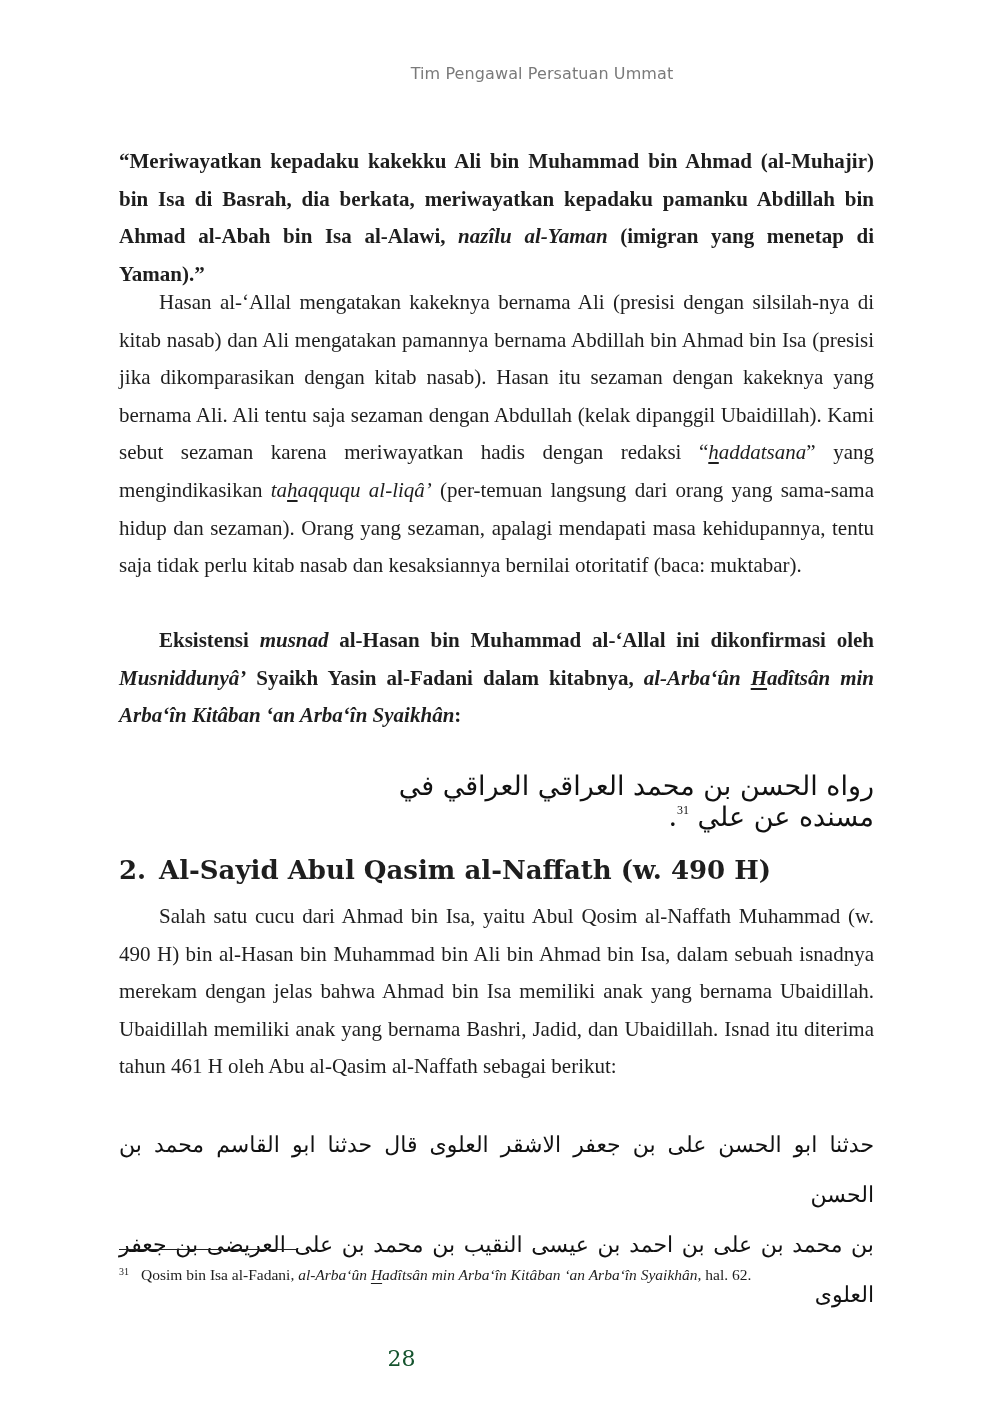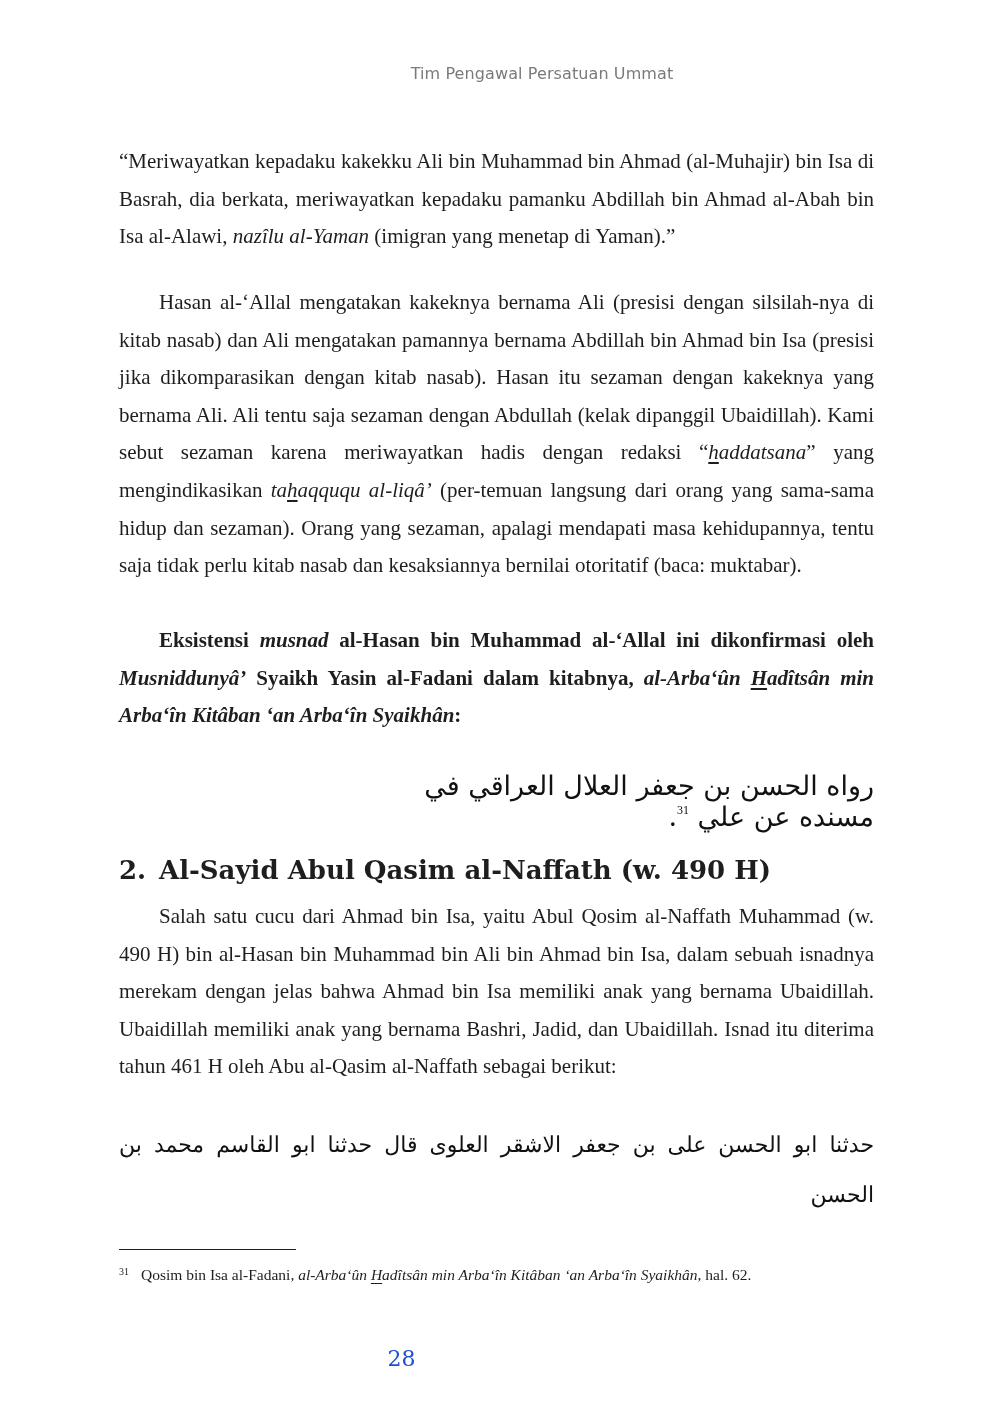--- a/index.html
+++ b/index.html
@@ -15,40 +15,41 @@
   .arabic { position:absolute; font-family:"DejaVu Serif", serif; direction:rtl; color:#111; }
   .ar1 { top:770px; left:360px; width:514px; font-size:27px; text-align:right; }
   .ar2 { top:1120px; left:119px; width:755px; font-size:22px; line-height:50px; text-align:justify; text-align-last:justify; }
   .ar-line { display:block; }
   sup.fn { font-size:12px; vertical-align:12px; font-family:"Liberation Serif", serif; }
   .heading { position:absolute; top:855px; left:119px; font-family:"DejaVu Serif", serif; font-weight:bold; font-size:26px; color:#1e1e1e; }
   .heading .num { display:inline-block; width:40px; }
   .fn-rule { position:absolute; top:1249px; left:119px; width:177px; height:1px; background:#222; }
   .footnote { position:absolute; top:1266px; left:119px; width:760px; font-family:"Liberation Serif", serif; font-size:15.5px; color:#1e1e1e; }
   .footnote .fn-num { font-size:10px; vertical-align:5px; display:inline-block; width:22px; }
-  .page-number { position:absolute; top:1346px; left:0; width:803px; text-align:center; font-family:"DejaVu Serif", serif; font-size:22px; color:#1d4ed8; }
+  .page-number { position:absolute; top:1346px; left:0; width:803px; text-align:center; font-family:"DejaVu Serif", serif; font-size:22px; color:#14532d; }
 </style>
 </head>
 <body>
 
 <div class="header">Tim Pengawal Persatuan Ummat</div>
 
-<p class="p body-text lastline-left" style="top:143px;"><span>“Meriwayatkan kepadaku kakekku Ali bin Muhammad bin Ahmad (al-Muhajir) bin Isa di Basrah, dia berkata, meriwayatkan kepadaku pamanku Abdillah bin Ahmad al-Abah bin Isa al-Alawi, </span><i>nazîlu al-Yaman</i><span> (imigran yang menetap di Yaman).”</span></p>
+<p class="p body-text lastline-left" style="top:143px;font-weight:bold;"><span>“Meriwayatkan kepadaku kakekku Ali bin Muhammad bin Ahmad (al-Muhajir) bin Isa di Basrah, dia berkata, meriwayatkan kepadaku pamanku Abdillah bin Ahmad al-Abah bin Isa al-Alawi, </span><i>nazîlu al-Yaman</i><span> (imigran yang menetap di Yaman).”</span></p>
 
 <p class="p body-text indent lastline-left" style="top:284px;"><span>Hasan al-‘Allal mengatakan kakeknya bernama Ali (presisi dengan silsilah-nya di kitab nasab) dan Ali mengatakan pamannya bernama Abdillah bin Ahmad bin Isa (presisi jika dikomparasikan dengan kitab nasab). Hasan itu sezaman dengan kakeknya yang bernama Ali. Ali tentu saja sezaman dengan Abdullah (kelak dipanggil Ubaidillah). Kami sebut sezaman karena meriwayatkan hadis dengan redaksi “</span><i><u>h</u><span>addatsana</span></i><span>” yang mengindikasikan </span><i><span>ta</span><u>h</u><span>aqququ al-liqâ’</span></i><span> (per-temuan langsung dari orang yang sama-sama hidup dan sezaman). Orang yang sezaman, apalagi mendapati masa kehidupannya, tentu saja tidak perlu kitab nasab dan kesaksiannya bernilai otoritatif (baca: muktabar).</span></p>
 
 <p class="p body-text indent lastline-left" style="top:622px;font-weight:bold;"><span>Eksistensi </span><i>musnad</i><span> al-Hasan bin Muhammad al-‘Allal ini dikonfirmasi oleh </span><i>Musniddunyâ’</i><span> Syaikh Yasin al-Fadani dalam kitabnya, </span><i><span>al-Arba‘ûn </span><u>H</u><span>adîtsân min Arba‘în Kitâban ‘an Arba‘în Syaikhân</span></i><span>:</span></p>
 
-<div class="arabic ar1"><span>رواه الحسن بن جعفر العلال العراقي في مسنده عن علي</span> <sup class="fn">31</sup><span>.</span></div>
+<div class="arabic ar1"><span>رواه الحسن بن محمد العراقي العراقي في مسنده عن علي</span> <sup class="fn">31</sup><span>.</span></div>
 
 <div class="heading"><span class="num">2.</span><span>Al-Sayid Abul Qasim al-Naffath (w. 490 H)</span></div>
 
 <p class="p body-text indent lastline-left" style="top:898px;">Salah satu cucu dari Ahmad bin Isa, yaitu Abul Qosim al-Naffath Muhammad (w. 490 H) bin al-Hasan bin Muhammad bin Ali bin Ahmad bin Isa, dalam sebuah isnadnya merekam dengan jelas bahwa Ahmad bin Isa memiliki anak yang bernama Ubaidillah. Ubaidillah memiliki anak yang bernama Bashri, Jadid, dan Ubaidillah. Isnad itu diterima tahun 461 H oleh Abu al-Qasim al-Naffath sebagai berikut:</p>
 
 <div class="arabic ar2">
   <span class="ar-line">حدثنا ابو الحسن على بن جعفر الاشقر العلوى قال حدثنا ابو القاسم محمد بن الحسن</span>
+  <span class="ar-line">بن محمد بن على بن احمد بن عيسى النقيب بن محمد بن على العريضى بن جعفر العلوى</span>
 </div>
 
 <div class="fn-rule"></div>
 
 <div class="footnote"><span class="fn-num">31</span><span>Qosim bin Isa al-Fadani, </span><i><span>al-Arba‘ûn </span><u>H</u><span>adîtsân min Arba‘în Kitâban ‘an Arba‘în Syaikhân</span></i><span>, hal. 62.</span></div>
 
 <div class="page-number">28</div>
 
 </body></html>

